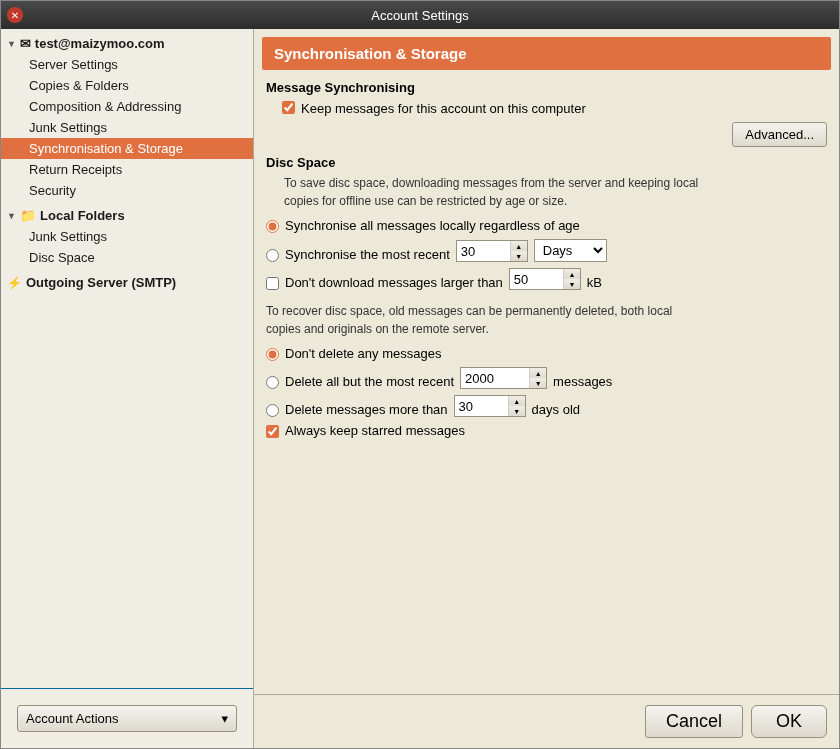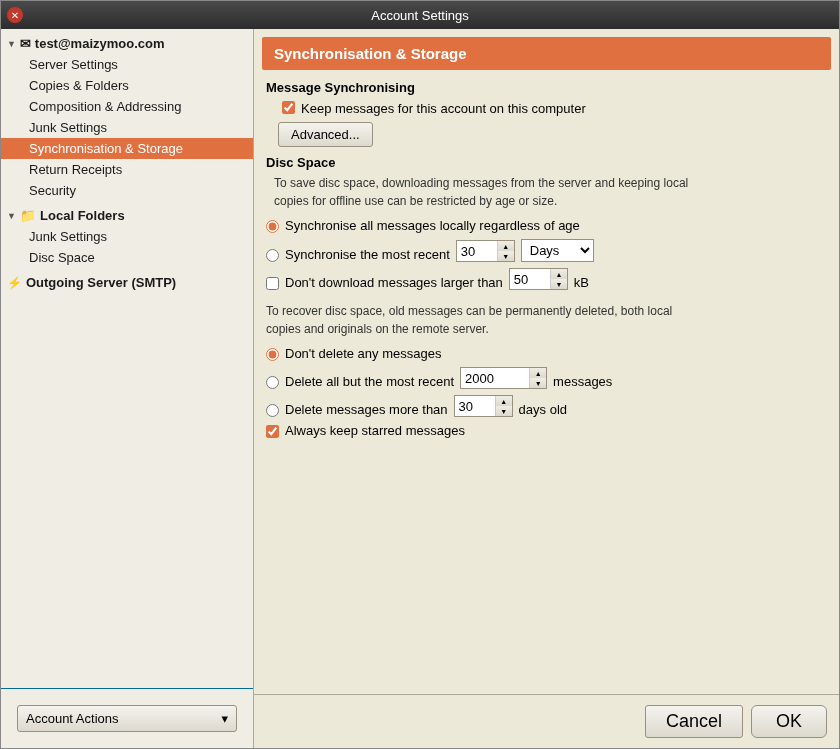--- a/index.html
+++ b/index.html
@@ -133,60 +133,60 @@
     }
     .checkbox-row {
       display: flex;
       align-items: flex-start;
       gap: 6px;
       margin-left: 16px;
       margin-bottom: 4px;
     }
     .advanced-row {
       display: flex;
-      justify-content: flex-start;
-      margin: 6px 12px;
+      justify-content: flex-end;
+      margin: 6px 0;
     }
     .advanced-btn {
       padding: 4px 12px;
       background: linear-gradient(to bottom, #f5f3ee, #ddd9ce);
       border: 1px solid #9a9080;
       border-radius: 3px;
       cursor: pointer;
       font-size: 13px;
     }
     .disc-space-section {
       margin-top: 8px;
     }
     .disc-space-title {
       font-weight: bold;
       font-size: 13px;
       margin-bottom: 4px;
     }
     .disc-space-desc {
       font-size: 12px;
       color: #333;
-      margin-left: 8px;
+      margin-left: 18px;
       margin-bottom: 8px;
       line-height: 1.5;
     }
     .radio-row {
       display: flex;
       align-items: flex-end;
       gap: 6px;
       margin-bottom: 6px;
     }
     .spinner-container {
       display: flex;
       align-items: center;
       border: 1px solid #9a9080;
       background: white;
     }
     .spinner-container input {
-      width: 40px;
+      width: 53px;
       border: none;
       padding: 2px 4px;
       font-size: 13px;
       outline: none;
     }
     .spinner-btns {
       display: flex;
       flex-direction: column;
       border-left: 1px solid #ccc;
     }

